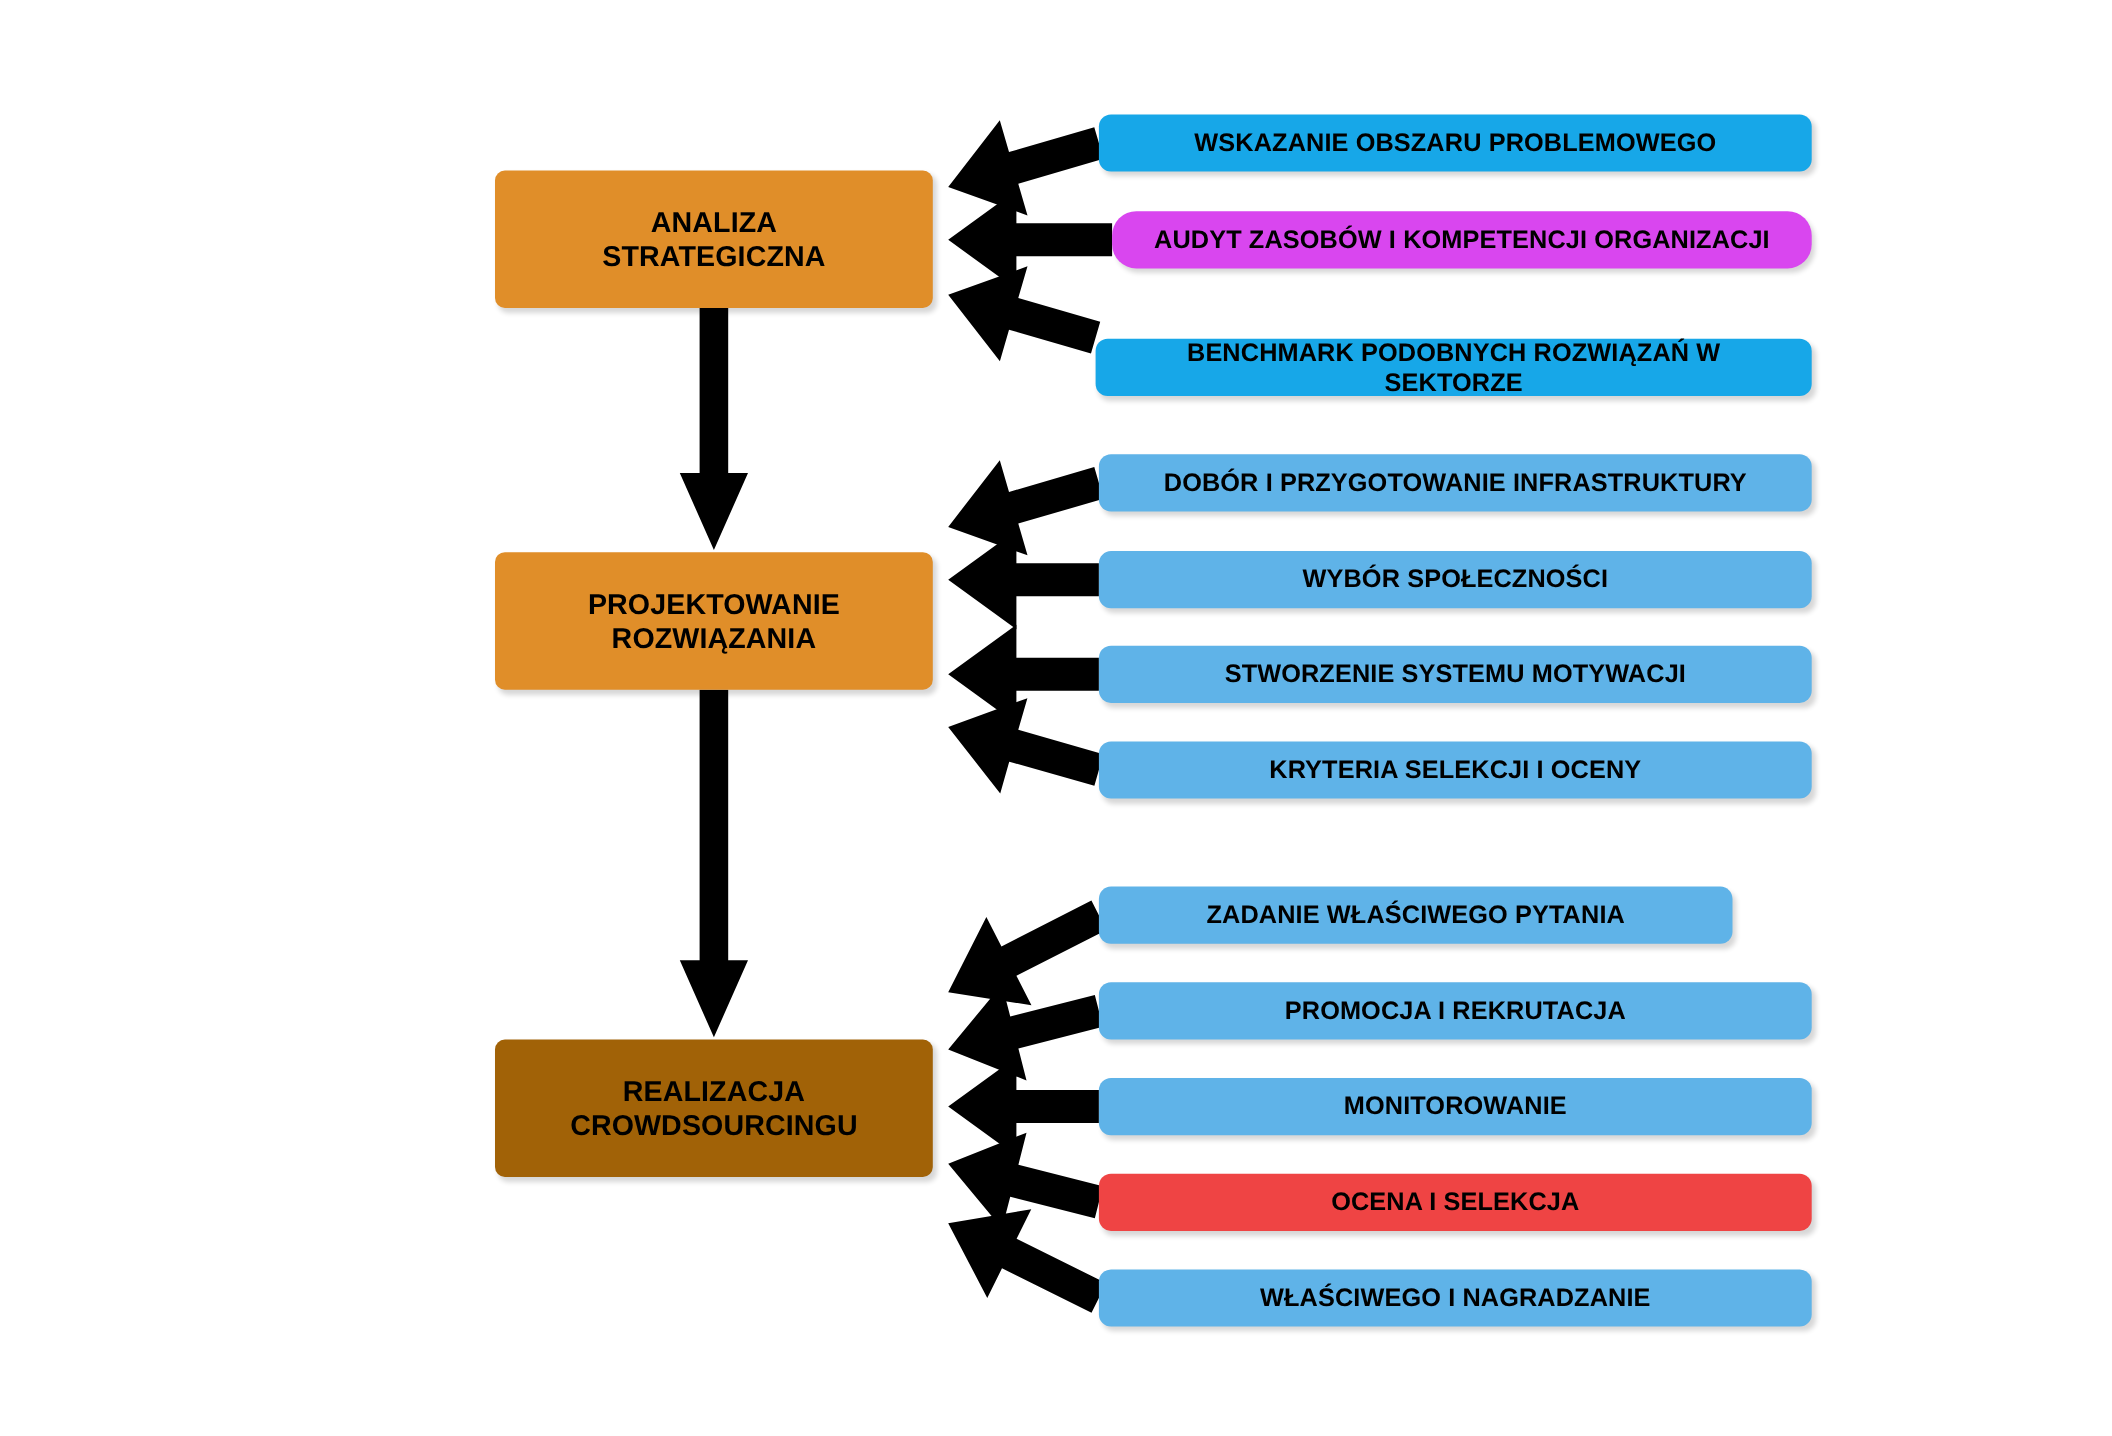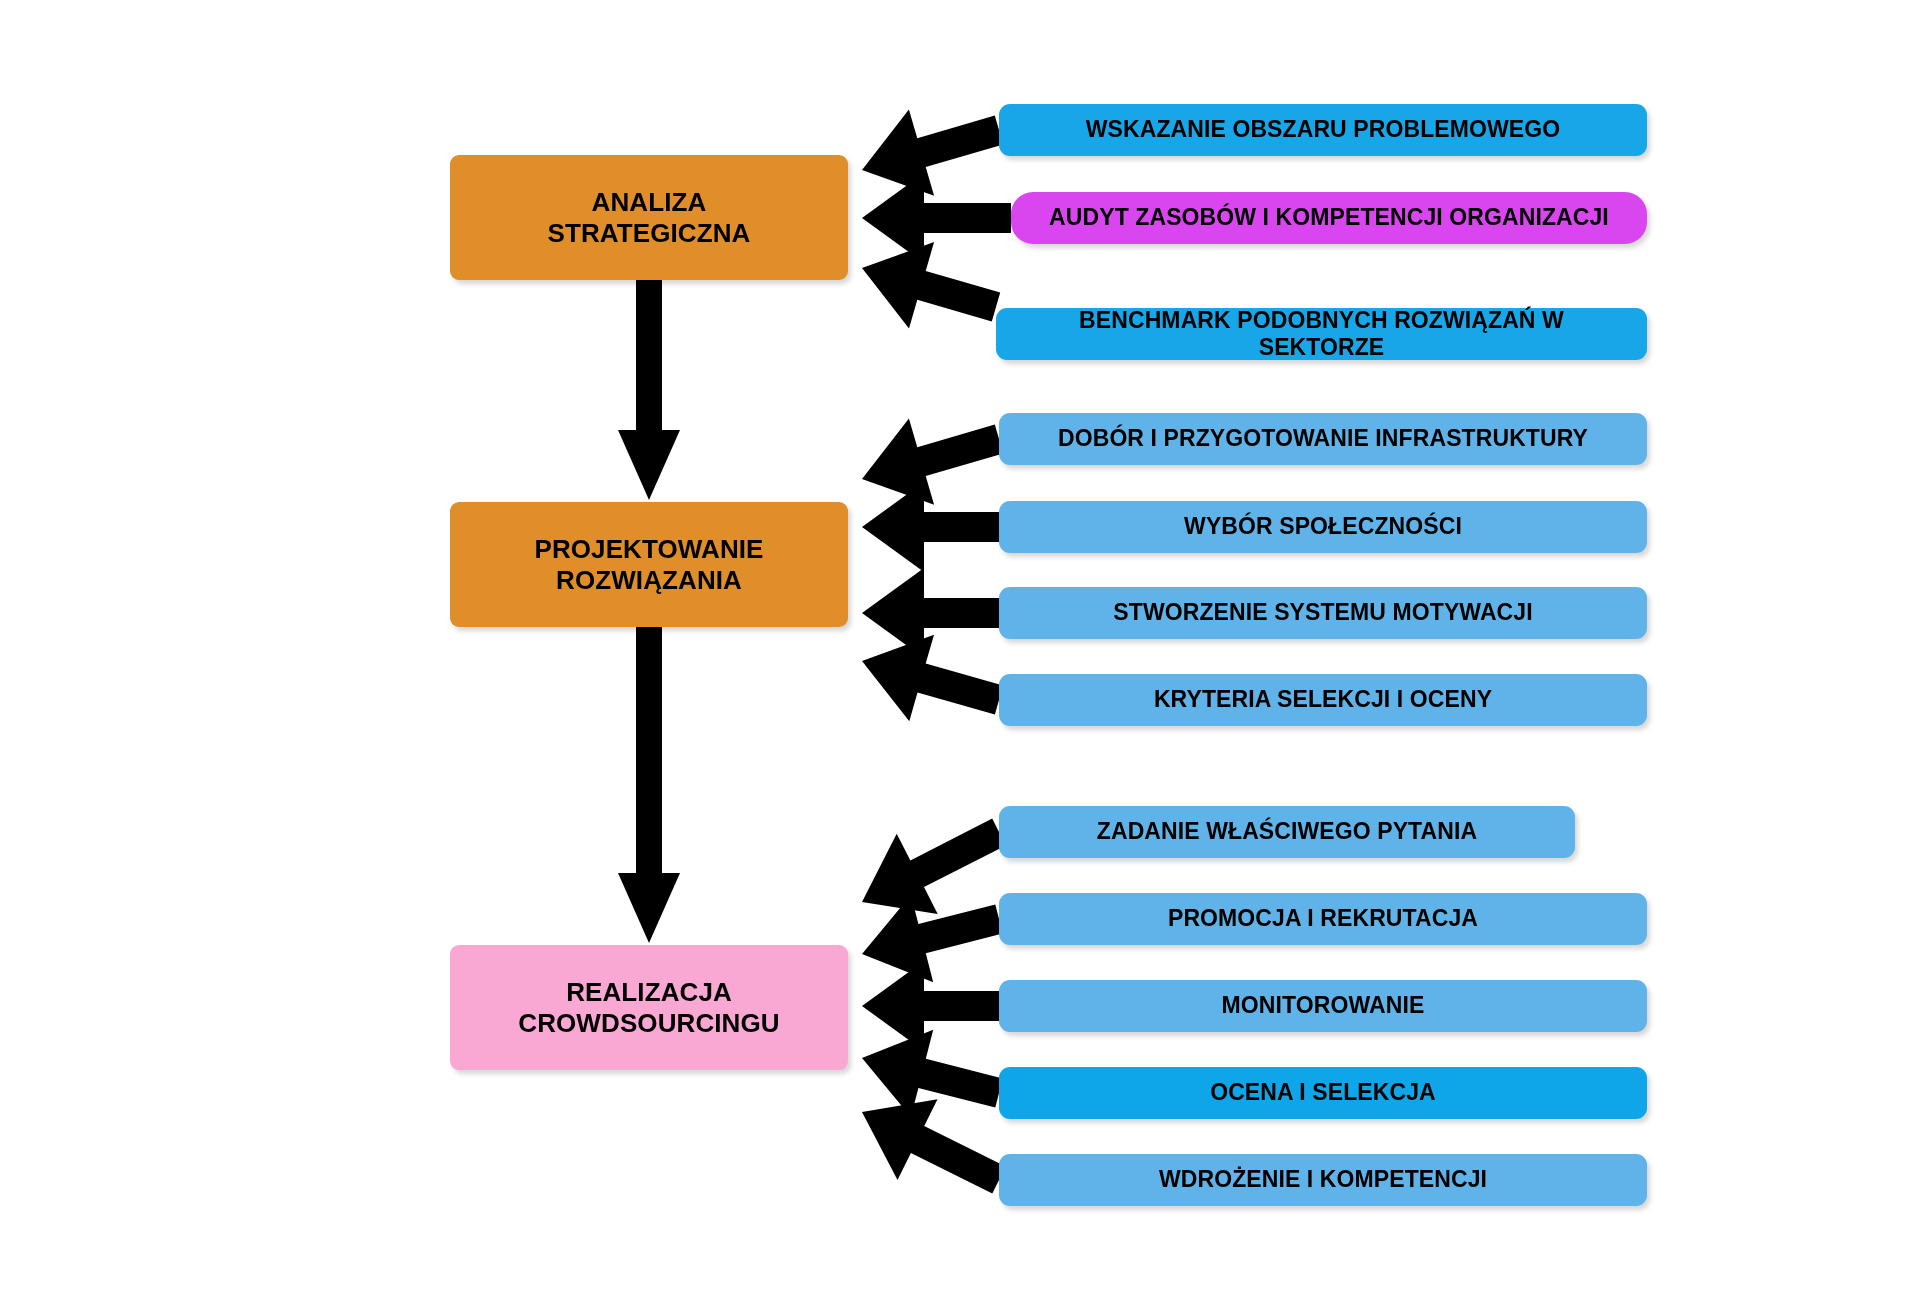--- a/index.html
+++ b/index.html
@@ -80,21 +80,21 @@
   </svg>
   <div id="nodes-layer">
       <div class="node stage" style="left: 450px; top: 155px; width: 398px; height: 125px; background: rgb(224, 142, 41);">
         <span class="node-label">ANALIZA
 STRATEGICZNA</span>
       </div>
       <div class="node stage" style="left: 450px; top: 502px; width: 398px; height: 125px; background: rgb(224, 142, 41);">
         <span class="node-label">PROJEKTOWANIE
 ROZWIĄZANIA</span>
       </div>
-      <div class="node stage" style="left: 450px; top: 945px; width: 398px; height: 125px; background: #f9a8d4;">
+      <div class="node stage" style="left: 450px; top: 945px; width: 398px; height: 125px; background: #a16207;">
         <span class="node-label">REALIZACJA
 CROWDSOURCINGU</span>
       </div>
       <div class="node task" style="left: 999px; top: 104px; width: 648px; height: 52px; background: rgb(23, 167, 232);">
         <span class="node-label">WSKAZANIE OBSZARU PROBLEMOWEGO</span>
       </div>
       <div class="node task" style="left: 1011px; top: 192px; width: 636px; height: 52px; background: #d946ef; border-radius: 22px;">
         <span class="node-label">AUDYT ZASOBÓW I KOMPETENCJI ORGANIZACJI</span>
       </div>
       <div class="node task" style="left: 996px; top: 281px; width: 651px; height: 52px; background: rgb(23, 167, 232); margin-top: 27px;">
@@ -114,20 +114,20 @@
       </div>
       <div class="node task" style="left: 999px; top: 806px; width: 576px; height: 52px; background: rgb(95, 179, 232);">
         <span class="node-label">ZADANIE WŁAŚCIWEGO PYTANIA</span>
       </div>
       <div class="node task" style="left: 999px; top: 893px; width: 648px; height: 52px; background: rgb(95, 179, 232);">
         <span class="node-label">PROMOCJA I REKRUTACJA</span>
       </div>
       <div class="node task" style="left: 999px; top: 980px; width: 648px; height: 52px; background: rgb(95, 179, 232);">
         <span class="node-label">MONITOROWANIE</span>
       </div>
-      <div class="node task" style="left: 999px; top: 1067px; width: 648px; height: 52px; background: #0ea5e9;">
+      <div class="node task" style="left: 999px; top: 1067px; width: 648px; height: 52px; background: #ef4444;">
         <span class="node-label">OCENA I SELEKCJA</span>
       </div>
       <div class="node task" style="left: 999px; top: 1154px; width: 648px; height: 52px; background: rgb(95, 179, 232);">
-        <span class="node-label">WDROŻENIE I KOMPETENCJI</span>
+        <span class="node-label">WŁAŚCIWEGO I NAGRADZANIE</span>
       </div>
     </div>
 </div>
 
 </body></html>

